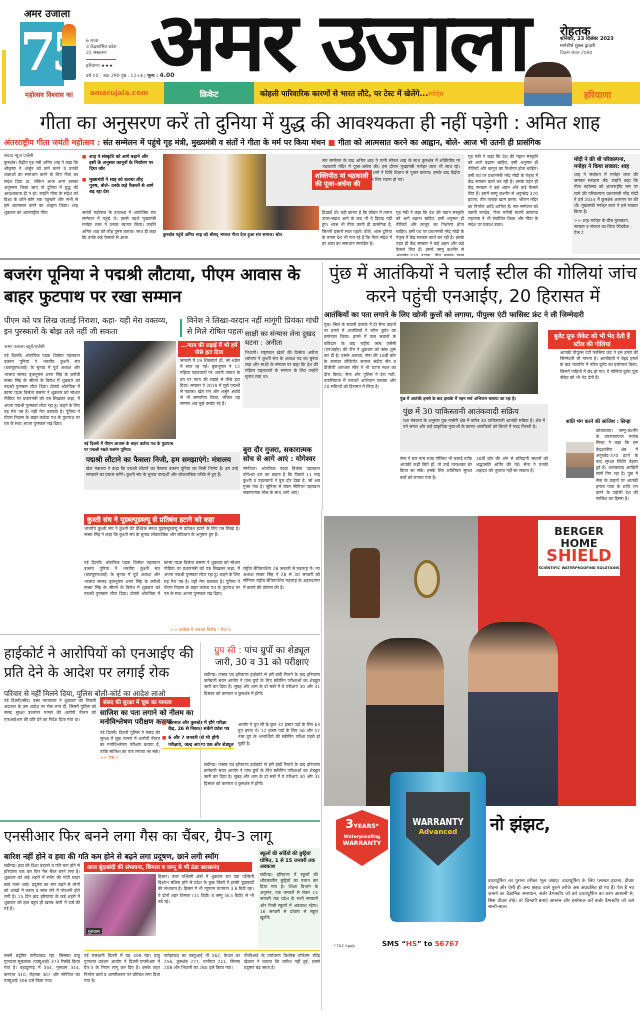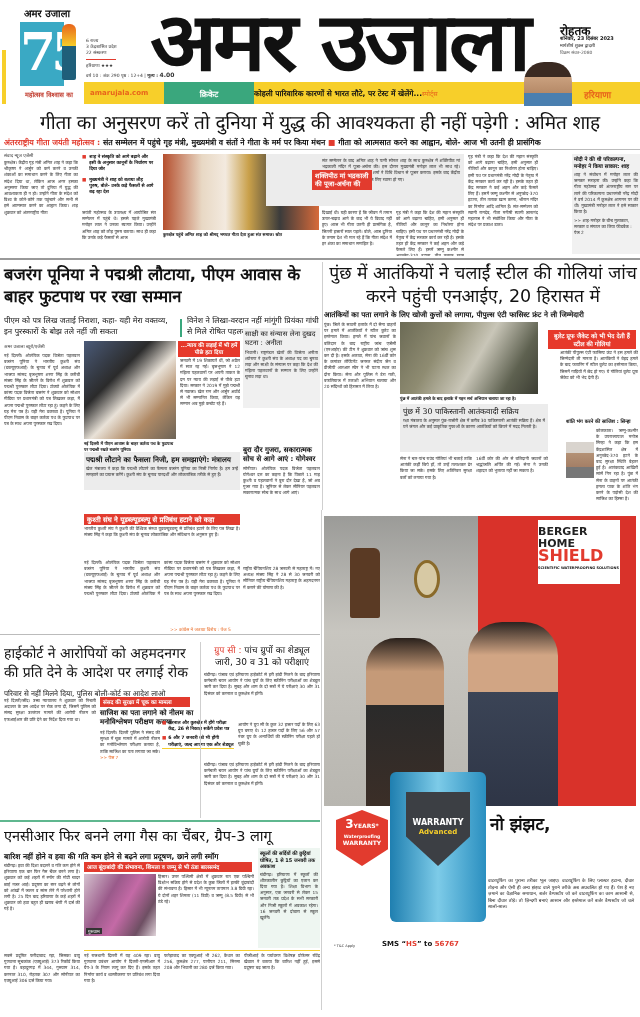--- a/index.html
+++ b/index.html
@@ -49,21 +49,21 @@
     <div style="font-size:4.5px;color:#555;">विक्रम संवत-2080</div>
   </div>
 
   <div class="strip" style="left:84px;width:80px;background:#f7cf2a;">
     <span style="font-size:7px;color:#e8641b;padding-left:6px;">amarujala.com</span>
   </div>
   <div class="strip" style="left:164px;width:90px;background:#3aa77d;justify-content:center;">
     <span style="font-size:8px;color:#fff;">क्रिकेट</span>
   </div>
   <div class="strip" style="left:254px;width:386px;background:#f7cf2a;">
-    <span style="font-size:7.5px;color:#111;white-space:nowrap;text-align:right;">कोहली पारिवारिक कारणों से भारत लौटे, पर टेस्ट में खेलेंगे...</span>
+    <span style="font-size:7.5px;color:#111;padding-left:6px;white-space:nowrap;text-align:right;">कोहली पारिवारिक कारणों से भारत लौटे, पर टेस्ट में खेलेंगे...</span>
     <span style="font-size:6.5px;color:#e8641b;font-weight:normal;">स्पोर्ट्स</span>
   </div>
   <div class="abs photo" style="left:524px;top:62px;width:48px;height:44px;border-radius:20px 20px 0 0;background:linear-gradient(#3a2a22 35%,#c9a07e 35%,#b68a68 70%,#4a7fb0 70%);"></div>
   <div class="abs" style="left:584px;top:88px;font-size:9px;font-weight:bold;color:#e8641b;">हरियाणा</div>
 </div>
 
 <div class="abs" style="left:0;top:109px;width:640px;text-align:center;font-size:19px;font-weight:normal;color:#111;white-space:nowrap;letter-spacing:-0.2px;">गीता का अनुसरण करें तो दुनिया में युद्ध की आवश्यकता ही नहीं पड़ेगी : अमित शाह</div>
 <div class="abs" style="left:4px;top:137px;width:636px;font-size:7.8px;font-weight:bold;white-space:nowrap;">
   <span style="color:#e23b2e;margin-top:21px;">अंतरराष्ट्रीय गीता जयंती महोत्सव :</span>
   <span>संत सम्मेलन में पहुंचे गृह मंत्री, मुख्यमंत्री व संतों ने गीता के मर्म पर किया मंथन</span>
@@ -161,21 +161,21 @@
 </div>
 <div class="abs photo" style="left:566px;top:442px;width:28px;height:36px;background:linear-gradient(#d9d4ce 30%,#b49276 30%,#a47f66 70%,#777 70%);"></div>
 <div class="abs body-text" style="left:596px;top:428px;width:42px;height:78px;overflow:hidden;">कोलकाता। जम्मू-कश्मीर के उपराज्यपाल मनोज सिन्हा ने कहा कि इस केंद्रशासित क्षेत्र में अनुच्छेद-370 हटने के बाद सुरक्षा स्थिति बेहतर हुई है। आतंकवाद आखिरी सांसें गिन रहा है। पुंछ में सेना के वाहनों पर आतंकी हमला पाक के शांति भंग करने के पड़ोसी देश की साजिश का हिस्सा है।</div>
 <div class="col-rule" style="left:322px;top:262px;height:248px;"></div>
 
 <div class="abs" style="left:322px;top:510px;width:318px;height:500px;background:#fff;">
   <div class="abs" style="left:2px;top:6px;width:154px;height:290px;background:linear-gradient(180deg,#9b9b98 0%,#c8c6c0 40%,#b8b6b0 100%);"></div>
   <div class="abs" style="left:156px;top:6px;width:158px;height:290px;background:#d9322a;"></div>
   <div class="abs" style="left:28px;top:38px;width:30px;height:70px;background:#5a3a24;border-radius:6px 6px 2px 2px;"></div>
   <div class="abs" style="left:92px;top:50px;width:26px;height:38px;border:3px solid #8a6a2a;border-radius:50%;background:#d7c9a4;"></div>
-  <div class="abs" style="left:216px;top:10px;width:82px;height:64px;background:#fff;padding-top:6px;">
+  <div class="abs" style="left:216px;top:10px;width:82px;height:56px;background:#fff;text-align:center;padding-top:6px;">
     <div style="font-size:11px;font-weight:bold;color:#222;line-height:12px;">BERGER</div>
     <div style="font-size:11px;font-weight:bold;color:#222;line-height:12px;">HOME</div>
     <div style="font-size:16px;font-weight:bold;color:#e23b2e;line-height:12px;">SHIELD</div>
     <div style="font-size:3.5px;font-weight:bold;margin-top:4px;">SCIENTIFIC WATERPROOFING SOLUTIONS</div>
   </div>
   <div class="abs" style="left:44px;top:128px;width:78px;height:168px;background:linear-gradient(#2a211c 0%,#c59a78 20%,#c59a78 40%,#2a2a2a 40%,#3b2e27 100%);border-radius:30px 30px 0 0;"></div>
   <div class="abs" style="left:146px;top:112px;width:90px;height:184px;background:linear-gradient(#2b2320 0%,#d1a584 18%,#d1a584 38%,#3b4456 38%,#2e3546 100%);border-radius:34px 34px 0 0;"></div>
 
   <div class="abs" style="left:68px;top:262px;width:96px;height:150px;background:linear-gradient(90deg,#1f7fb0,#7dcbe8 50%,#2a8fc0);border-radius:6px;">
     <div class="abs" style="left:16px;top:20px;width:64px;height:74px;background:#3c3f44;clip-path:polygon(0 0,100% 0,100% 60%,50% 100%,0 60%);"></div>
@@ -190,21 +190,21 @@
   <div class="abs" style="left:168px;top:304px;width:150px;line-height:20px;">
     <div style="font-size:17px;font-weight:bold;color:#111;">नो झंझट,</div>
   </div>
   <div class="abs body-text" style="left:166px;top:368px;width:146px;font-size:4.6px;line-height:6.6px;color:#222;">वाटरप्रूफिंग का पुराना तरीका भूल जाइए। वाटरप्रूफिंग के लिए प्लास्टर हटाना, दीवार तोड़ना और ऐसी ही अन्य झंझट वाले पुराने तरीके अब अप्रचलित हो गए हैं। पेश है नए ज़माने का वैज्ञानिक समाधान, बर्जर डैम्पस्टॉप जो करे वाटरप्रूफिंग का काम आसानी से, बिना दीवार तोड़े। तो ज़िन्दगी बनाएं आसान और इस्तेमाल करें बर्जर डैम्पस्टॉप जो चले सालों-साल।</div>
   <div class="abs" style="left:60px;top:430px;font-size:7px;font-weight:bold;color:#111;white-space:nowrap;">
     <span>SMS “</span><span style="color:#e23b2e;">HS</span><span>” to </span><span style="color:#e23b2e;">56767</span>
   </div>
   <div class="abs" style="left:12px;top:434px;font-size:3.5px;color:#333;">* T&amp;C Apply</div>
 </div>
 
-<div class="abs" style="left:4px;top:644px;width:196px;font-size:14px;line-height:18.5px;">हाईकोर्ट ने आरोपियों को अहमदनगर की प्रति देने के आदेश पर लगाई रोक</div>
+<div class="abs" style="left:4px;top:644px;width:196px;font-size:14px;line-height:18.5px;">हाईकोर्ट ने आरोपियों को एनआईए की प्रति देने के आदेश पर लगाई रोक</div>
 <div class="abs" style="left:4px;top:688px;width:196px;font-size:7.2px;white-space:nowrap;">परिवार से नहीं मिलने दिया, पुलिस बोली-कोर्ट का आदेश लाओ</div>
 <div class="abs body-text" style="left:4px;top:698px;width:92px;height:118px;overflow:hidden;">नई दिल्ली/जींद। उच्च न्यायालय ने शुक्रवार को निचली अदालत के उस आदेश पर रोक लगा दी, जिसमें पुलिस को संसद सुरक्षा उल्लंघन मामले की आरोपी नीलम को एफआईआर की प्रति देने का निर्देश दिया गया था।</div>
 <div class="abs bar-red" style="left:100px;top:697px;width:90px;font-size:5.5px;padding:1px 3px;white-space:nowrap;overflow:hidden;">संसद की सुरक्षा में चूक का मामला</div>
 <div class="abs" style="left:100px;top:709px;width:96px;font-size:7px;font-weight:bold;line-height:9px;">साजिश का पता लगाने को नीलम का मनोविश्लेषण परीक्षण कराया</div>
 <div class="abs body-text" style="left:100px;top:730px;width:60px;height:86px;overflow:hidden;">
   <span>नई दिल्ली। दिल्ली पुलिस ने संसद की सुरक्षा में चूक मामले में आरोपी नीलम का मनोविश्लेषण परीक्षण कराया है, ताकि साजिश का पता लगाया जा सके।</span> <span style="color:#e8641b;">&gt;&gt; पेज 7</span>
 </div>
 
 <div class="abs" style="left:204px;top:644px;width:116px;font-size:9px;line-height:12px;text-align:center;">
   <span style="color:#e23b2e;">ग्रुप सी :</span>

